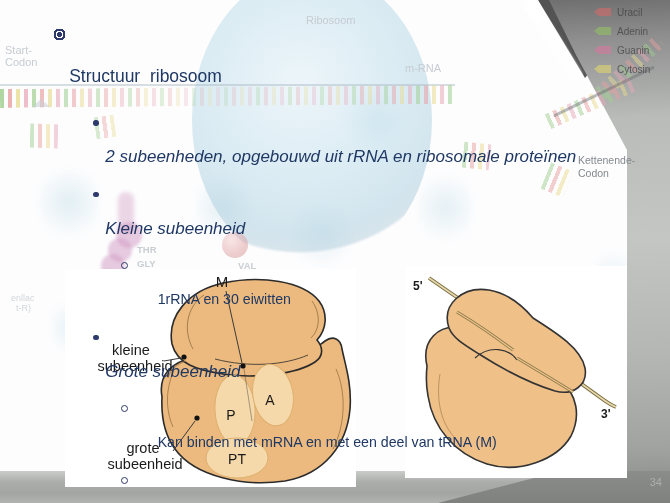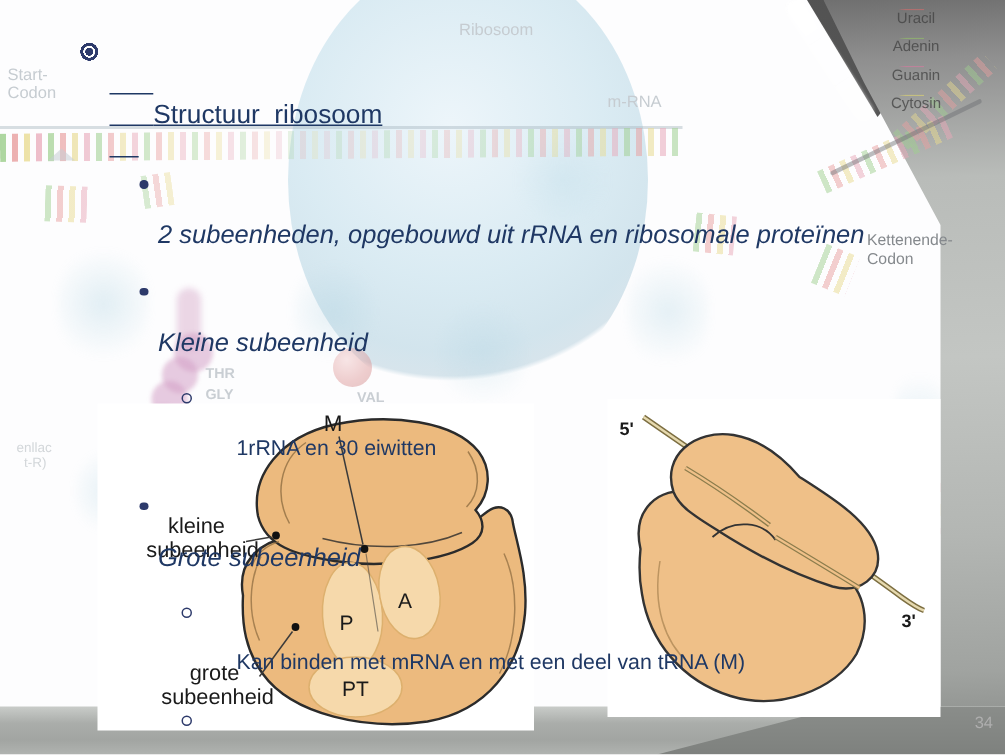--- a/index.html
+++ b/index.html
@@ -51,39 +51,39 @@
   .curl{left:533px;top:-4px;width:96px;height:14px;border-radius:8px;
     transform:rotate(57deg);transform-origin:0 0;
     background:linear-gradient(90deg,rgba(255,255,255,.9),rgba(255,255,255,.35));
     filter:blur(1px);}
   .band{left:0;top:0;width:670px;height:503px;
     clip-path:polygon(549px 0, 670px 0, 670px 503px, 627px 503px, 627px 150px, 576px 55px);
     background:linear-gradient(178deg,#616161 0px,#8f8f8f 60px,#b9bcb9 140px,
       #c3c6c3 260px,#b3b6b3 380px,#a0a3a0 470px,#909390 503px);}
 
   .legend{left:594px;top:6px;}
-  .legend-row{display:flex;align-items:center;height:12px;margin-bottom:7px;flex-direction:column;}
+  .legend-row{display:flex;align-items:center;height:12px;margin-bottom:7px;}
   .legend-icon{width:17px;height:8px;margin-right:6px;opacity:.85;
     clip-path:polygon(0 50%, 28% 0, 100% 0, 100% 100%, 28% 100%);}
   .li-u{background:#bb6f6f;}.li-a{background:#8fb06f;}
   .li-g{background:#c4809c;}.li-c{background:#cdc57c;}
   .legend-label{font-size:10px;color:rgba(64,64,64,.75);}
 
   .footer{left:0;top:471px;width:670px;height:32px;
     background:linear-gradient(180deg,#c9ccc9 0%,#aaadaa 35%,#a2a5a2 70%,#b0b3b0 100%);}
   .footer-dark{left:438px;top:471px;width:232px;height:32px;
     clip-path:polygon(0 100%, 53% 0, 100% 0, 100% 100%);
     background:linear-gradient(180deg,#8a8d8a,#7e817e);}
   .pagenum{left:634px;top:476px;width:28px;text-align:right;
     font-size:11px;color:#aeaeae;z-index:5;}
 
   
   .content{left:0;top:24px;width:585px;color:#1f3864;z-index:3;}
-  .title-row{position:relative;padding-left:73px;font-size:17.5px;line-height:21px;
-    margin-bottom:6px;white-space:pre-wrap;text-decoration:underline;}
+  .title-row{position:relative;padding-left:40px;font-size:17.5px;line-height:21px;
+    margin-bottom:6px;white-space:pre-wrap;}
   .t-marker{position:absolute;left:53px;top:4px;width:13px;height:13px;
     background:radial-gradient(circle,#2d3a6b 0 2.6px, rgba(255,255,255,.9) 2.7px 3.9px,
       #2d3a6b 4px 5.9px, transparent 6px);}
   .item{position:relative;line-height:17px;margin-bottom:3.5px;white-space:pre-wrap;}
   .l2{padding-left:77px;font-size:17px;font-style:italic;}
   .l3{padding-left:134px;font-size:14.2px;}
   .m2{position:absolute;left:93px;top:6px;width:5.5px;height:5.5px;border-radius:50%;
     background:#2d3a6b;}
   .m3{position:absolute;left:121px;top:5px;width:5px;height:5px;border-radius:50%;
     border:1.3px solid #2d3a6b;background:transparent;}

